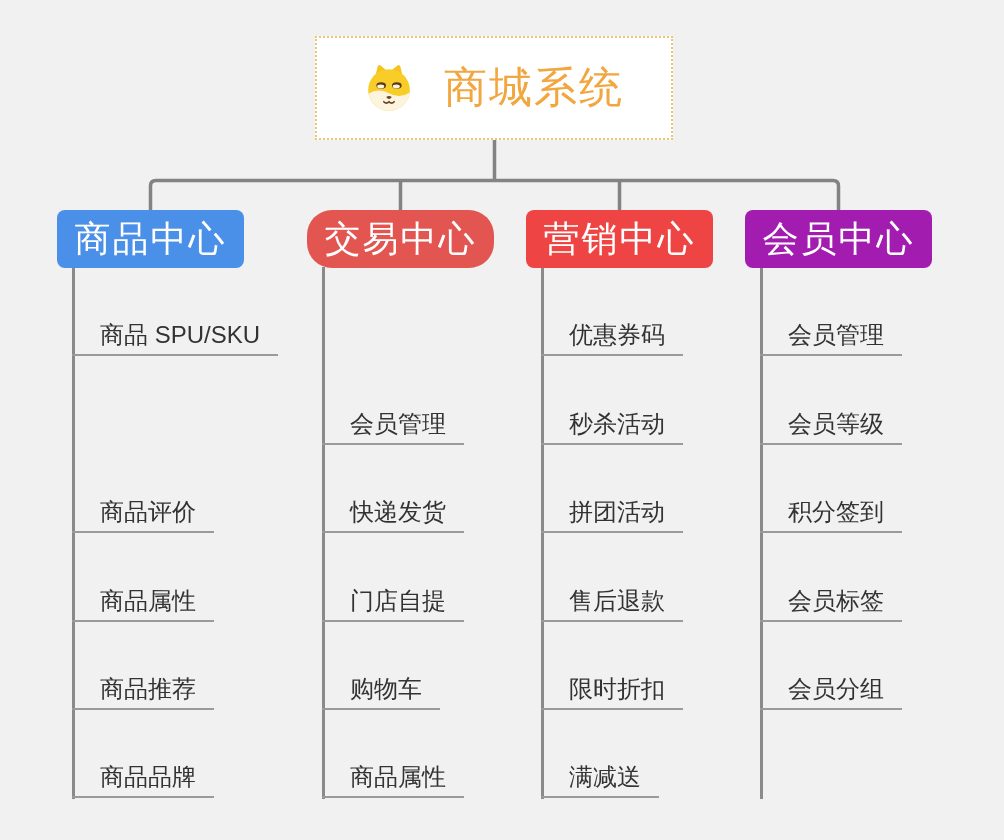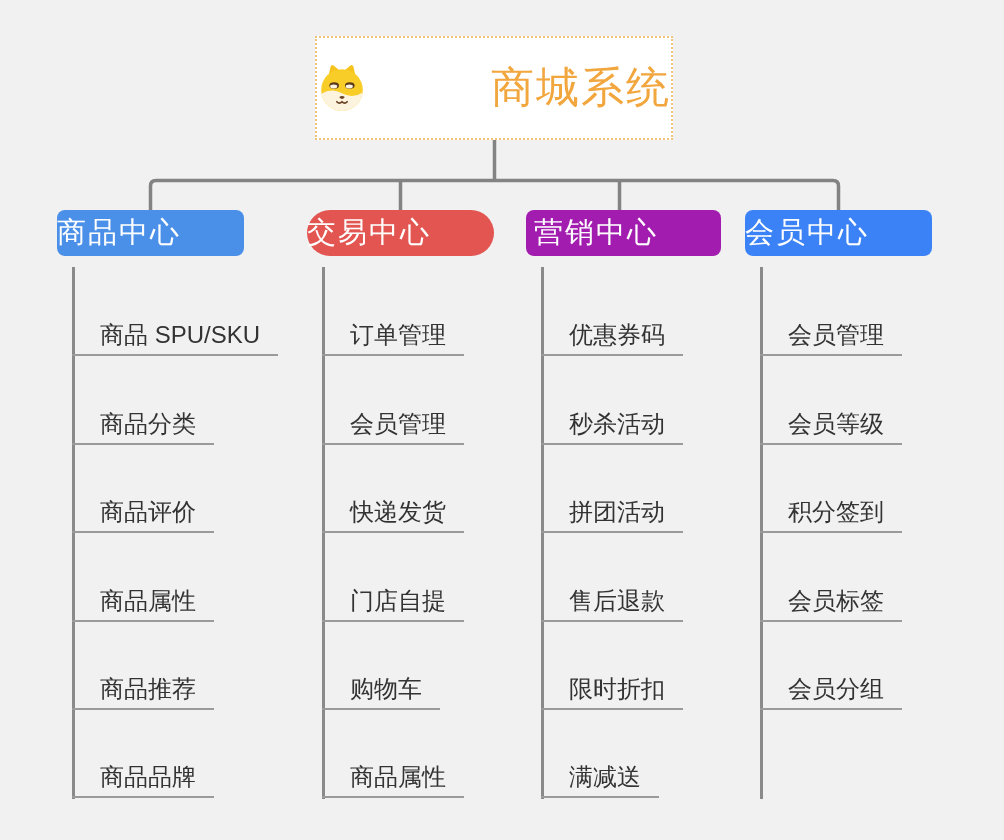--- a/index.html
+++ b/index.html
@@ -8,32 +8,32 @@
     background:#f1f1f1;
     font-family:"Liberation Sans","DejaVu Sans",sans-serif;
   }
   .canvas{position:relative;width:1004px;height:840px;}
   .connectors{position:absolute;left:0;top:0;width:1004px;height:840px;}
 
   .root-node{
     position:absolute;left:315px;top:36px;width:358px;height:104px;
     background:#ffffff;border:2px dotted #f0c478;border-radius:0;
     box-sizing:border-box;
-    display:flex;align-items:center;justify-content:space-between;gap:30px;
+    display:flex;align-items:center;justify-content:center;gap:30px;
   }
   .root-title{
     font-size:43px;color:#f2a63e;letter-spacing:2px;white-space:nowrap;
   }
   .dog-icon{width:50px;height:50px;flex:0 0 auto;}
 
   .branch-box{
-    position:absolute;top:210px;width:187px;height:46px;
+    position:absolute;top:210px;width:187px;height:58px;
     border-radius:8px;
-    display:flex;align-items:center;
-    color:#ffffff;font-size:29px;letter-spacing:2px;white-space:nowrap;
+    display:flex;align-items:center;justify-content:center;
+    color:#ffffff;font-size:36px;letter-spacing:2px;white-space:nowrap;
   }
 
   .tree-item{
     position:absolute;height:38px;box-sizing:border-box;
     padding:0 18px 2px 28px;
     border-bottom:2px solid #9a9a9a;
     display:flex;align-items:center;
     font-size:24px;color:#333333;white-space:nowrap;
   }
 </style>
@@ -75,35 +75,33 @@
     </svg>
     <span class="root-title">商城系统</span>
   </div>
 
   <div class="branch-box" style="left: 57px; background: rgb(74, 143, 232);">
     <span>商品中心</span>
   </div>
   <div class="branch-box" style="left: 307px; background: rgb(226, 85, 81); border-radius: 25px;">
     <span>交易中心</span>
   </div>
-  <div class="branch-box" style="left: 526px; background: #a21caf; padding-left: 8px;">
+  <div class="branch-box" style="left: 526px; background: #ef4444;">
     <span>营销中心</span>
   </div>
-  <div class="branch-box" style="left: 745px; background: #3b82f6;">
+  <div class="branch-box" style="left: 745px; background: #a21caf;">
     <span>会员中心</span>
   </div>
 
   <div class="tree-item" style="left:72px;top:318px">商品 SPU/SKU</div>
-  <div class="tree-item" style="left:72px;top:407px">商品分类</div>
   <div class="tree-item" style="left:72px;top:495px">商品评价</div>
   <div class="tree-item" style="left:72px;top:584px">商品属性</div>
   <div class="tree-item" style="left:72px;top:672px">商品推荐</div>
   <div class="tree-item" style="left:72px;top:760px">商品品牌</div>
 
-  <div class="tree-item" style="left:322px;top:318px">订单管理</div>
   <div class="tree-item" style="left:322px;top:407px">会员管理</div>
   <div class="tree-item" style="left:322px;top:495px">快递发货</div>
   <div class="tree-item" style="left:322px;top:584px">门店自提</div>
   <div class="tree-item" style="left:322px;top:672px">购物车</div>
   <div class="tree-item" style="left:322px;top:760px">商品属性</div>
 
   <div class="tree-item" style="left:541px;top:318px">优惠券码</div>
   <div class="tree-item" style="left:541px;top:407px">秒杀活动</div>
   <div class="tree-item" style="left:541px;top:495px">拼团活动</div>
   <div class="tree-item" style="left:541px;top:584px">售后退款</div>

